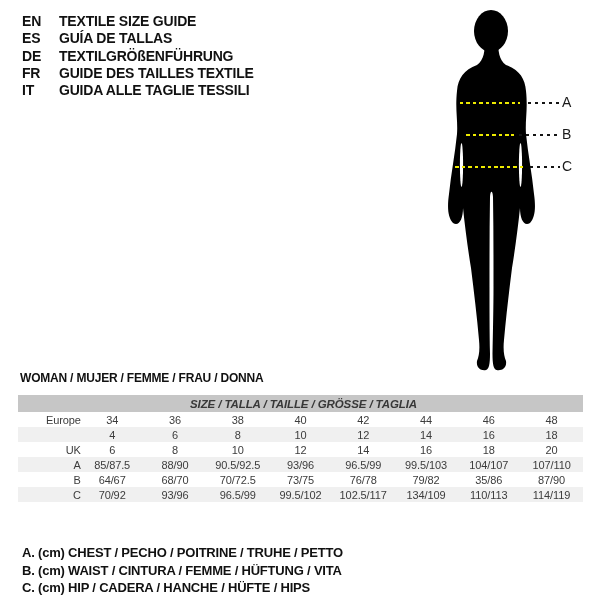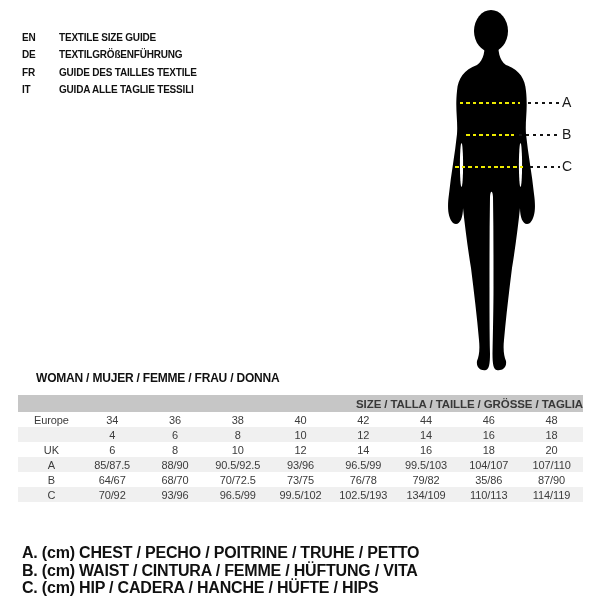--- a/index.html
+++ b/index.html
@@ -10,64 +10,68 @@
   }
   :root{
     --header-bg:#c6c6c6;
     --shade-bg:#f0f0f0;
     --dash-yellow:#edea00;
     --dash-black:#151515;
   }
   
   .lang-block{
     position:absolute;left:22px;top:13px;
-    font-weight:bold;font-size:10px;line-height:17.3px;
-    letter-spacing:-0.2px;white-space:nowrap;margin-top:16px;
+    font-weight:bold;font-size:14px;line-height:17.3px;
+    letter-spacing:-0.2px;white-space:nowrap;
   }
   .lang-row{display:flex;}
   .lang-code{width:37px;flex:0 0 37px;}
   
   .silhouette{position:absolute;left:432px;top:2px;width:120px;height:372px;}
   
   .mline{position:absolute;height:2px;}
   .mline.yellow{background:repeating-linear-gradient(90deg,var(--dash-yellow) 0 3.5px,transparent 3.5px 6.5px);}
   .mline.black{background:repeating-linear-gradient(90deg,var(--dash-black) 0 3.5px,transparent 3.5px 7px);}
   .mlabel{position:absolute;font-size:14px;color:#1a1a1a;line-height:14px;}
   
   .gender-heading{
     position:absolute;left:20px;top:371px;
-    font-weight:bold;font-size:12px;letter-spacing:-0.2px;white-space:nowrap;margin-left:16px;
+    font-weight:bold;font-size:12px;letter-spacing:-0.2px;white-space:nowrap;
   }
   
   .size-table{
     position:absolute;left:18px;top:395px;width:565px;
     border-collapse:collapse;table-layout:fixed;
     font-size:11px;color:#3c3c3c;letter-spacing:-0.1px;
   }
   .size-table td{padding:0;height:15px;text-align:center;vertical-align:middle;}
-  .size-table td.lbl{text-align:center;padding-left:4px;width:72px;margin-top:40px;}
+  .size-table td.lbl{text-align:right;padding-left:4px;width:72px;margin-top:40px;}
   .size-table tr.head td{
-    background:var(--header-bg);height:17px;text-align:right;padding-left:6px;
-    font-weight:bold;font-size:11.5px;color:#383838;
+    background:var(--header-bg);height:17px;text-align:center;padding-left:6px;
+    font-weight:bold;font-size:11.5px;color:#383838;font-style:italic;
   }
   .size-table tr.shaded td{background:var(--shade-bg);}
   
   .legend{
     position:absolute;left:22px;top:544px;
-    font-weight:bold;font-size:16px;line-height:17.5px;
+    font-weight:bold;font-size:13px;line-height:17.5px;
     letter-spacing:-0.2px;white-space:nowrap;
   }
 </style>
 </head>
 <body>
 
 <div class="lang-block">
   <div class="lang-row">
     <span class="lang-code">EN</span>
     <span>TEXTILE SIZE GUIDE</span>
+  </div>
+  <div class="lang-row">
+    <span class="lang-code">ES</span>
+    <span>GUÍA DE TALLAS</span>
   </div>
   <div class="lang-row">
     <span class="lang-code">DE</span>
     <span>TEXTILGRÖßENFÜHRUNG</span>
   </div>
   <div class="lang-row">
     <span class="lang-code">FR</span>
     <span>GUIDE DES TAILLES TEXTILE</span>
   </div>
   <div class="lang-row">
@@ -183,21 +187,21 @@
         <td>79/82</td>
         <td>35/86</td>
         <td>87/90</td>
       </tr>
       <tr class="shaded">
         <td class="lbl">C</td>
         <td>70/92</td>
         <td>93/96</td>
         <td>96.5/99</td>
         <td>99.5/102</td>
-        <td>102.5/193</td>
+        <td>102.5/117</td>
         <td>134/109</td>
         <td>110/113</td>
         <td>114/119</td>
       </tr>
     </tbody>
 </table>
 
 <div class="legend">
   <div>A. (cm) CHEST / PECHO / POITRINE / TRUHE / PETTO</div>
   <div>B. (cm) WAIST / CINTURA / FEMME / HÜFTUNG / VITA</div>

